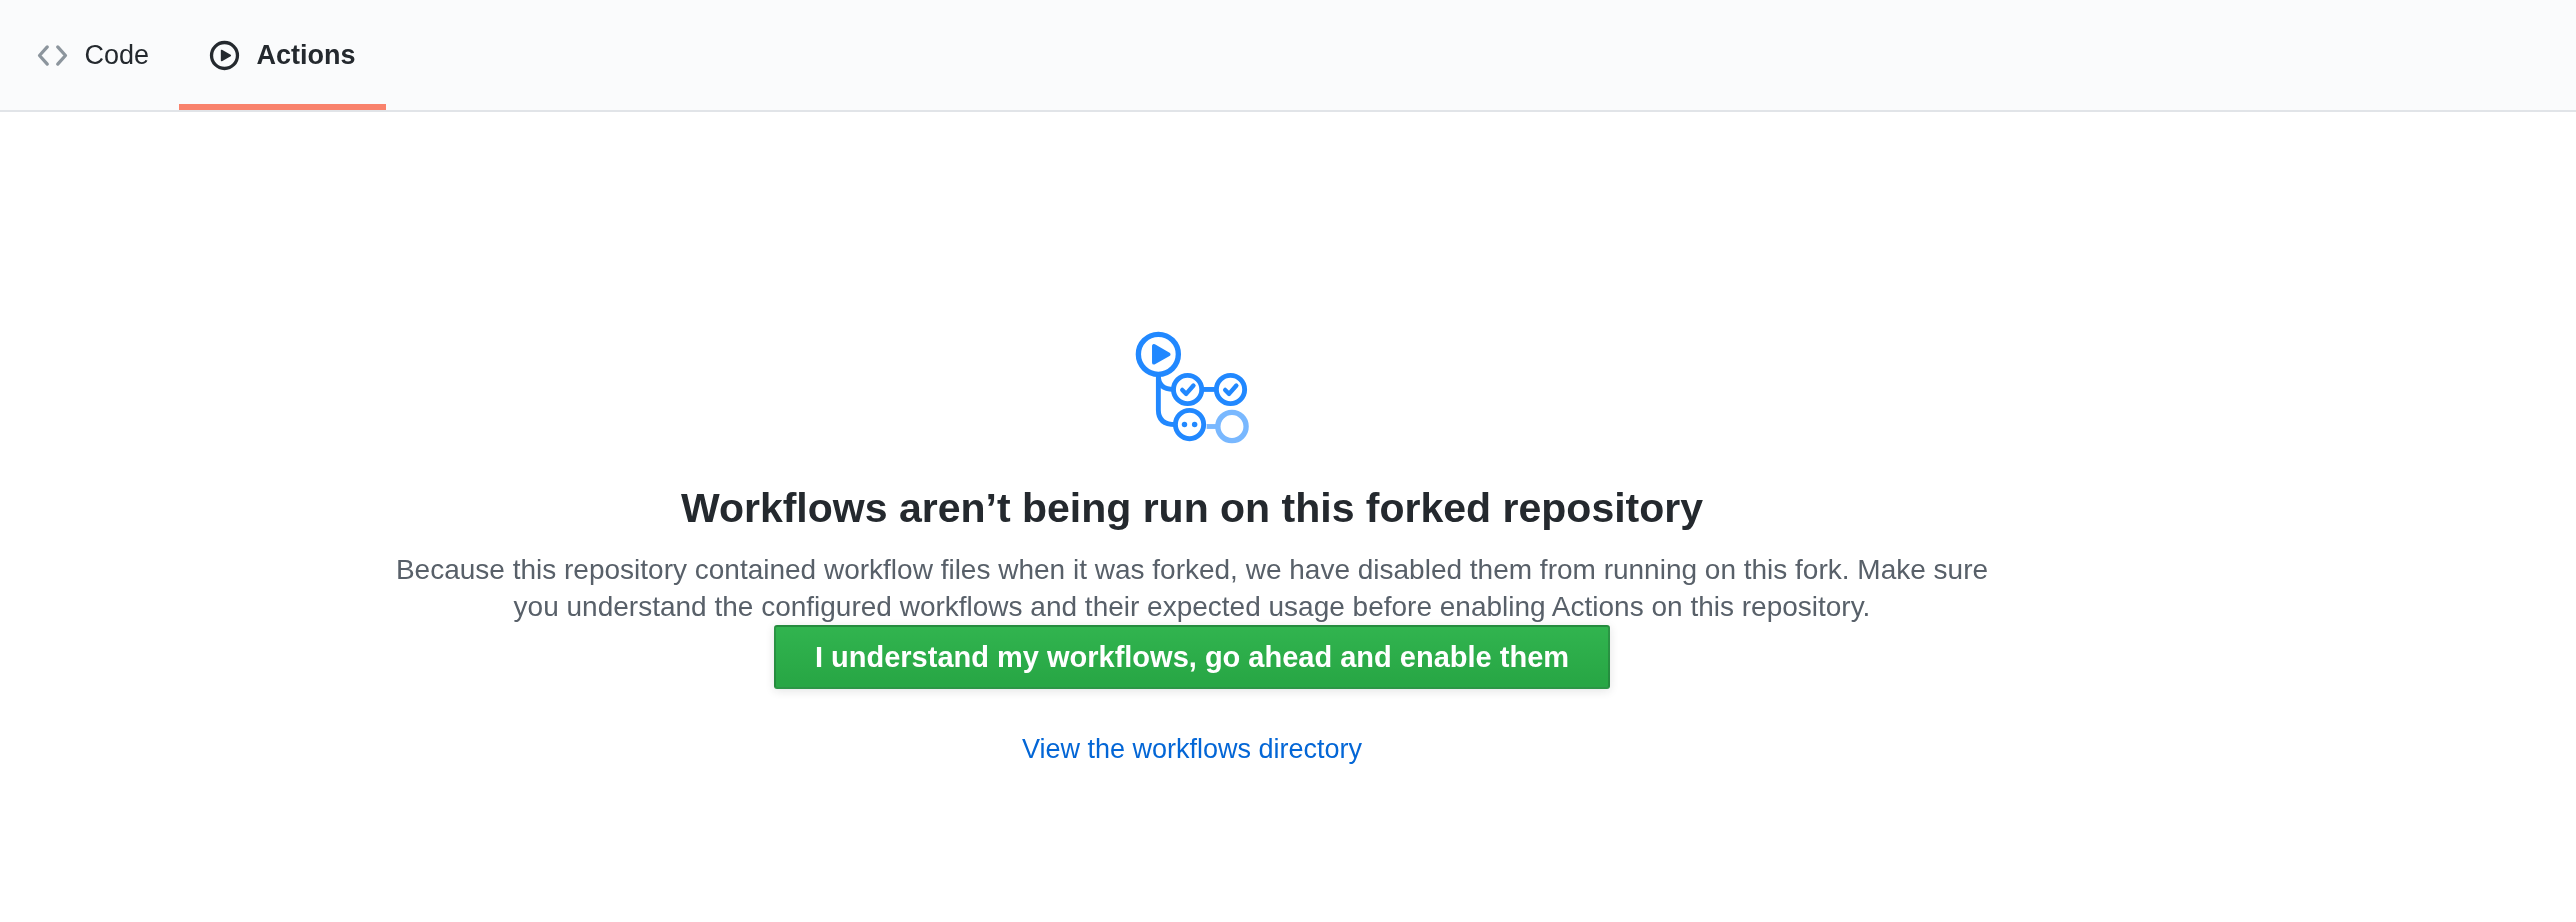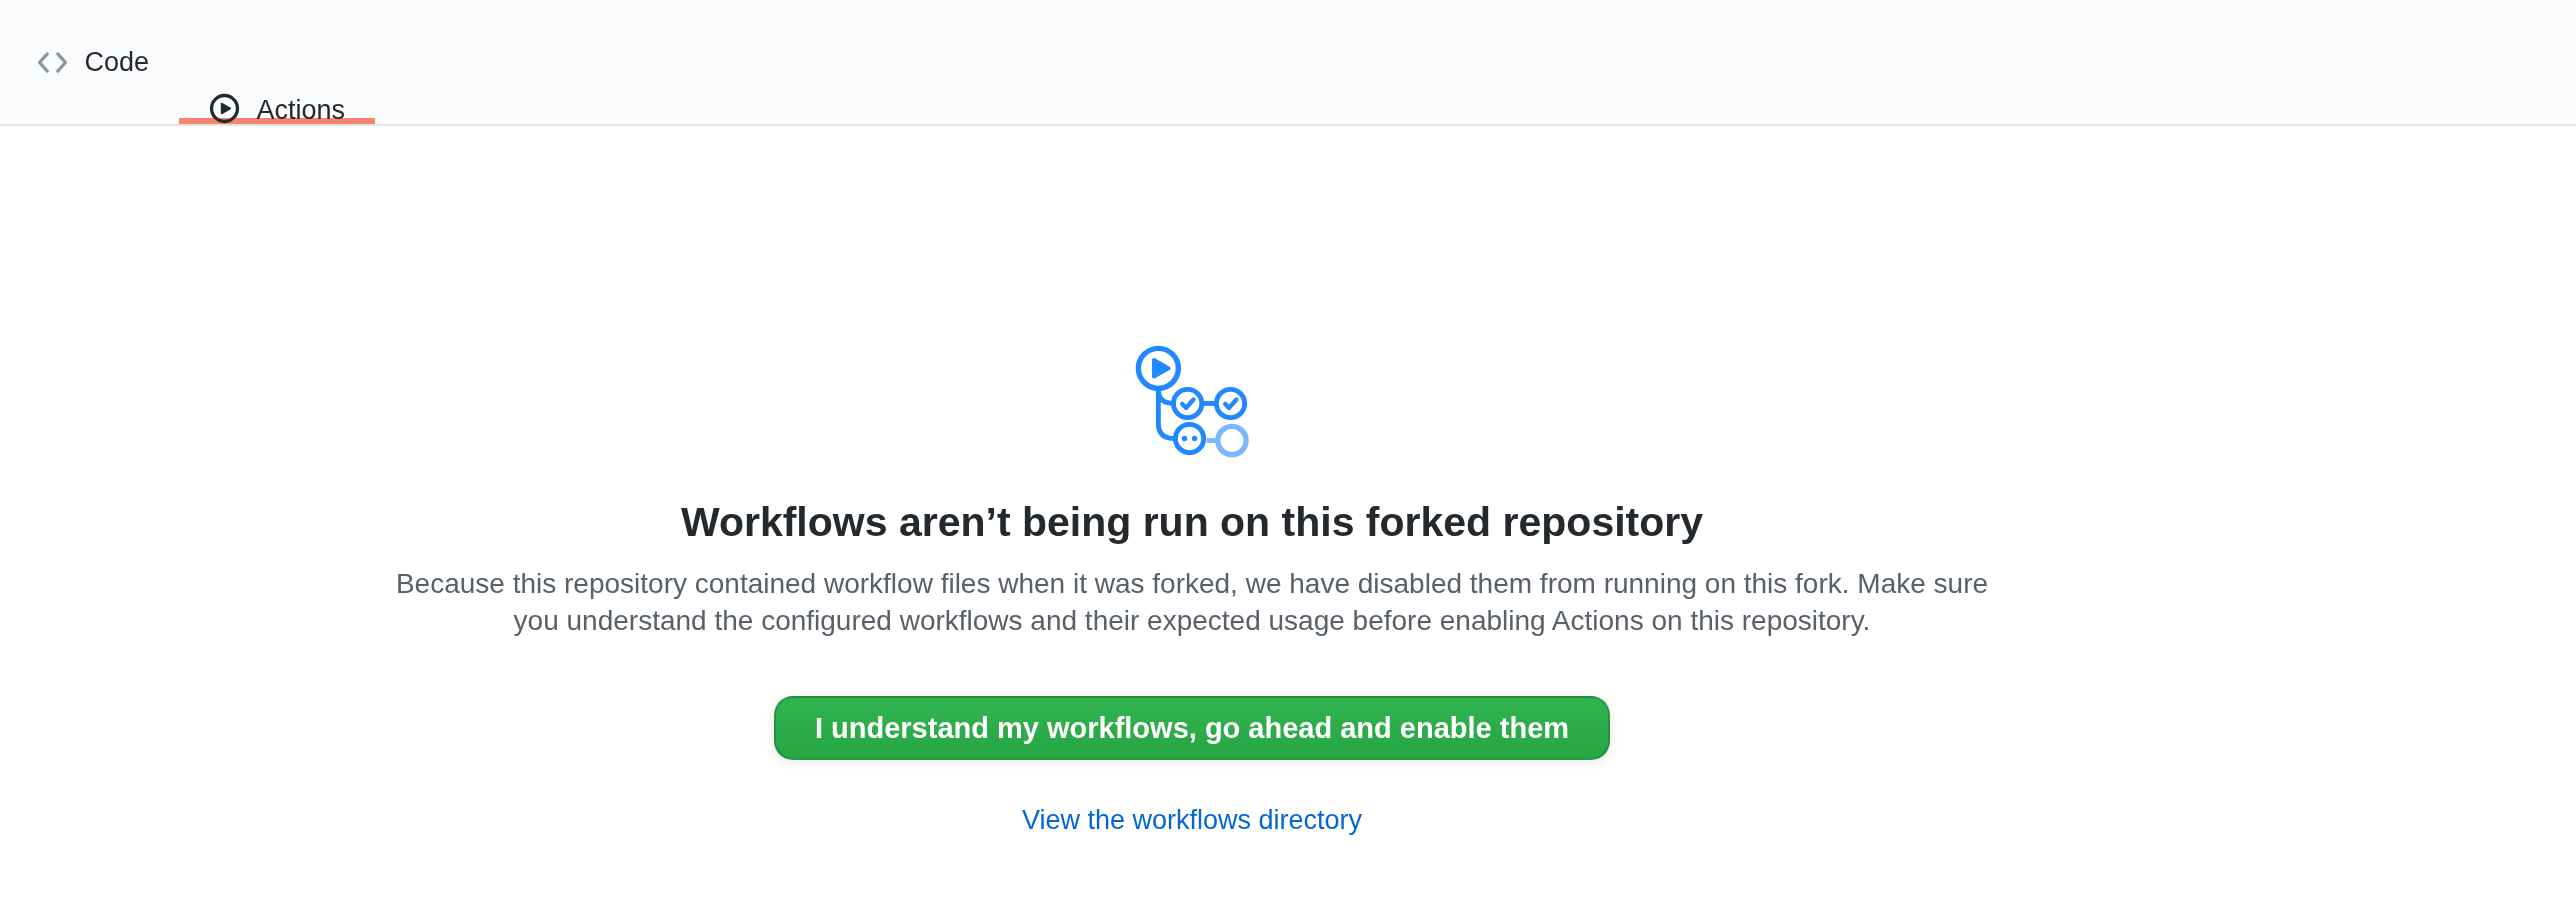--- a/index.html
+++ b/index.html
@@ -7,43 +7,42 @@
   body {
     width: 2576px; height: 923px; overflow: hidden;
     background: #ffffff;
     font-family: "Liberation Sans", "DejaVu Sans", sans-serif;
     color: #24292e;
     -webkit-font-smoothing: antialiased;
   }
 
   
   .tabnav {
-    height: 126px;
+    height: 112px;
     background: #fafbfc;
     border-bottom: 2px solid #e1e4e8;
     display: flex;
     align-items: stretch;
     padding-left: 6.8px;
   }
   .tab {
     display: flex;
     align-items: center;
     gap: 16.6px;
     padding: 0 30px;
     font-size: 27px;
     line-height: 1;
     color: #24292e;
     text-decoration: none;
     cursor: pointer;
     white-space: nowrap;
   }
   .tab.active {
-    font-weight: 400;
+    font-weight: 700;
     box-shadow: inset 0 -5.9px 0 #f9826c;
-    align-items: flex-end;
   }
   .ticon { display: flex; align-items: center; }
   .ticon svg { width: 31px; height: 31px; display: block; }
 
   
   .main {
     text-align: center;
     transform: translateX(-96px); 
   }
   .graphic {
@@ -61,29 +60,28 @@
   .bs-desc {
     max-width: 1593px;
     margin: 16.6px auto 0;
     font-size: 28px;
     line-height: 37px;
     color: #586069;
     text-align: center;
   }
   .enable-btn {
     display: inline-block;
-    margin-top: 57px;
     padding: 13.7px 39px;
     font-family: inherit;
     font-size: 29px;
     font-weight: 700;
     color: #ffffff;
     background: linear-gradient(-180deg, #31b44f 0%, #28a745 90%);
     border: 2px solid rgba(27, 31, 35, 0.2);
-    border-radius: 19px;
+    border-radius: 3px;
     box-shadow: 0 2px 9.8px rgba(27, 31, 35, 0.12);
     cursor: pointer;
   }
   .dir-link {
     display: block;
     margin-top: 45px;
     font-size: 27px;
     color: #0366d6;
     text-decoration: none;
     cursor: pointer;

